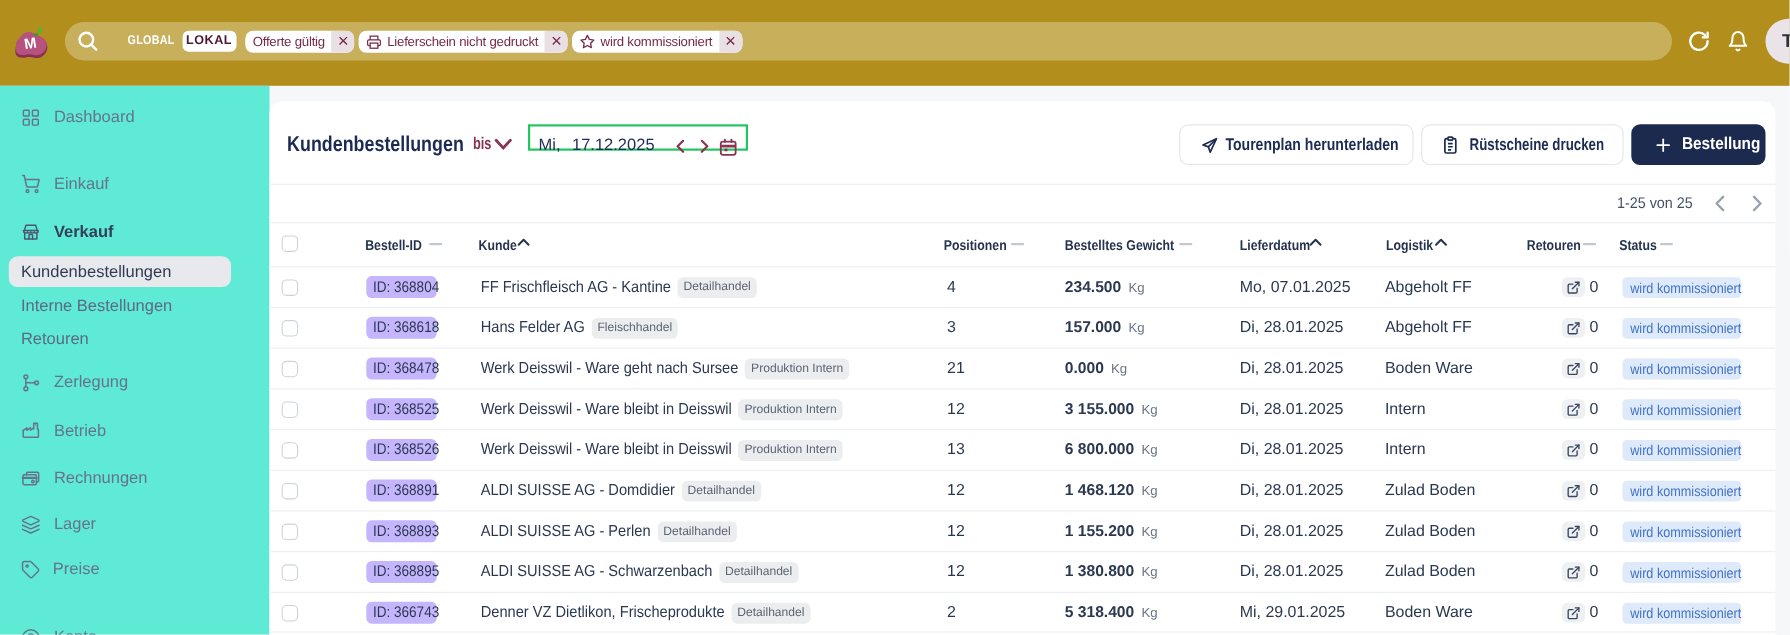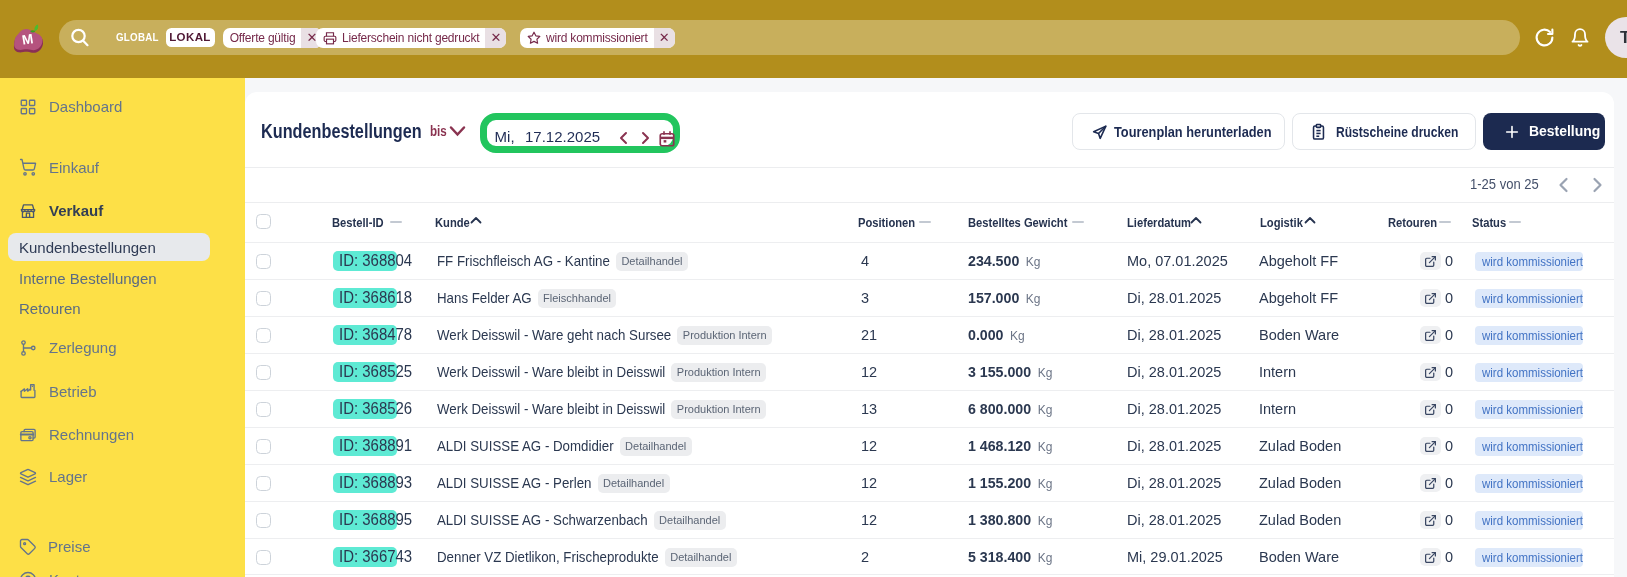--- a/index.html
+++ b/index.html
@@ -6,50 +6,50 @@
 html,body { width:1627px; height:577px; overflow:hidden; }
 body { font-family:"Liberation Sans", sans-serif; background:#F6F7F9; position:relative; }
 .abs { position:absolute; }
 #topbar { position:absolute; left:0; top:0; width:1627px; height:78px; background:#B28E1C; }
 #searchpill { position:absolute; left:59px; top:20px; width:1461px; height:35px; border-radius:17.5px; background:#C8AF5C; }
 #globaltxt { position:absolute; left:57px; top:0; height:35px; line-height:35px; color:#fff; font-weight:bold; font-size:11.5px; letter-spacing:.3px; transform:scaleX(0.85); transform-origin:0 50%; }
 #lokalpill { position:absolute; left:106.5px; top:8px; width:49px; height:19px; line-height:19px; text-align:center; background:#fff; border-radius:5.5px; color:#4F1834; font-weight:bold; font-size:11.5px; letter-spacing:.4px; }
 .chip { position:absolute; top:8px; height:19.5px; background:#fff; border-radius:7px; display:flex; align-items:center; font-size:12px; letter-spacing:-0.2px; color:#76294A; overflow:hidden; white-space:nowrap; }
 .chip .lbl { padding:0 6px 0 7px; display:flex; align-items:center; gap:5px; }
 .chip .x { width:21px; height:19.5px; background:#E9E0E4; display:flex; align-items:center; justify-content:center; color:#76294A; font-size:13px; }
-#sidebar { position:absolute; left:0; top:78px; width:245px; height:499px; background:#fde047; }
+#sidebar { position:absolute; left:0; top:78px; width:245px; height:499px; background:#5eead4; }
 .mi { position:absolute; left:19px; height:29px; display:flex; align-items:center; gap:12px; font-size:15px; color:#64748B; white-space:nowrap; }
 .mi .ic { width:18px; height:18px; fill:none; stroke:#64748B; stroke-width:1.8; stroke-linecap:round; stroke-linejoin:round; flex:none; }
 .mi.bold { color:#333F54; font-weight:bold; }
 .mi.bold .ic { stroke:#4A576C; }
 #activepill { position:absolute; left:8px; top:155px; width:202px; height:28px; background:#E7E9EC; border-radius:8px; }
 .sub { position:absolute; left:19px; height:29px; line-height:29px; font-size:15px; color:#5B6B82; white-space:nowrap; }
 .sub.active { color:#2F3B55; }
 #card { position:absolute; left:245px; top:92px; width:1369px; height:485px; background:#fff; border-radius:12px 12px 0 0; }
 #title { position:absolute; left:15.6px; top:25px; height:28px; line-height:28px; font-size:19.5px; font-weight:bold; color:#1D2B52; white-space:nowrap; transform:scaleX(0.833); transform-origin:0 50%; }
 #bis { position:absolute; left:185px; top:31px; height:16px; line-height:16px; font-size:15.5px; font-weight:bold; color:#8A3350; transform:scaleX(0.75); transform-origin:0 50%; }
-#datebox { position:absolute; left:235px; top:21px; width:200px; height:40px; border:7px solid #22c55e; border-radius:16px; font-size:15px; color:#1F2C55; line-height:34px; }
+#datebox { position:absolute; left:235px; top:21px; width:200px; height:24px; border:2px solid #22c55e; border-radius:0; font-size:15px; color:#1F2C55; line-height:34px; }
 .btn { position:absolute; top:21px; height:37px; border-radius:8px; white-space:nowrap; }
 .btn.outline { background:#fff; border:1px solid #E3E6EA; }
 .btn.solid { background:#1C2A50; }
 .btxt { position:absolute; top:0; height:35px; line-height:35px; font-size:15.5px; font-weight:bold; color:#1D2B52; transform-origin:0 50%; }
 .hline { position:absolute; left:0; width:1369px; height:1px; background:#ECEDEF; }
 #pag { position:absolute; left:1225px; top:75px; height:35px; line-height:35px; font-size:14px; color:#44506A; white-space:nowrap; transform:scaleX(0.93); transform-origin:0 50%; }
 #thead { position:absolute; left:0; top:110.5px; width:1369px; height:39px;text-align:center; }
 .th { position:absolute; top:0; height:39px; line-height:39px; font-size:13px; font-weight:bold; color:#26334F; white-space:nowrap; }
 .sqh { display:inline-block; transform:scaleX(0.86); transform-origin:0 50%; }
 .dash { position:absolute; top:18.7px; width:12px; height:1.8px; border-radius:1px; background:#C3C9D2; }
 .chupbox { position:absolute; top:13.5px; }
 .chupbox svg { display:block; }
 #tbody { position:absolute; left:0; top:149.5px; width:1369px; }
 .row { position:relative; width:1369px; height:37px; border-top:1px solid #EDEEF0; }
 .row:last-child { border-bottom:1px solid #EDEEF0; }
 .cell { position:absolute; top:0; height:37px; line-height:37px; font-size:14.5px; color:#2B3850; white-space:nowrap; }
 .cb { position:absolute; left:11px; top:11px; width:15px; height:15px; border:1.5px solid #CDD3DA; border-radius:4.5px; background:#fff; }
-.idpill { position:absolute; left:88px; top:8.75px; width:63.5px; height:19.5px; line-height:19.5px; background:#5eead4; border-radius:5px; font-size:17px; color:#2B3850; white-space:nowrap; }
+.idpill { position:absolute; left:88px; top:8.75px; width:63.5px; height:19.5px; line-height:19.5px; background:#c4b5fd; border-radius:5px; font-size:14px; color:#2B3850; white-space:nowrap; }
 .sq88 { display:inline-block; margin-left:5.5px; transform:scaleX(0.88); transform-origin:0 50%; }
 .kunde { left:191.5px; }
 .sqn { display:inline-block; transform:scaleX(0.917); transform-origin:0 50%; }
 .tag { position:absolute; top:9px; height:19.5px; line-height:19.5px; padding:0 5.5px; background:#ECEDEF; border-radius:5px; font-size:11px; color:#5B6575; white-space:nowrap; }
 .pos { left:616px; }
 .wt { left:723px; font-weight:bold; font-size:14.2px; }
 .wt .kg { font-weight:normal; font-size:12px; color:#6B7486; margin-left:6.5px; }
 .ldate { left:882px; }
 .logi { left:1014px; }
 .retbtn { position:absolute; left:1174.5px; top:9.5px; width:21px; height:18px; background:#EFF0F2; border-radius:5px; display:flex; align-items:center; justify-content:center; }
@@ -65,21 +65,21 @@
       <svg class="abs" style="left:9px;top:6px" width="24" height="24" viewBox="0 0 24 24" fill="none" stroke="#fff" stroke-width="2.2" stroke-linecap="round">
           <circle cx="10.5" cy="10" r="6.2"></circle>
           <line x1="15.2" y1="14.8" x2="19.5" y2="19.2"></line>
         </svg>
       <div id="globaltxt">GLOBAL</div>
       <div id="lokalpill">LOKAL</div>
       <div class="chip" style="left:163.7px;">
         <span class="lbl">Offerte gültig</span>
           <span class="x">✕</span>
       </div>
-      <div class="chip" style="left:257px;justify-content:center;">
+      <div class="chip" style="left:267px;justify-content:center;">
         <span class="lbl"><svg width="14" height="14" viewBox="0 0 24 24" fill="none" stroke="#76294A" stroke-width="2">
               <path d="M6 9V3h12v6"></path>
               <path d="M6 18H4a2 2 0 0 1-2-2v-5a2 2 0 0 1 2-2h16a2 2 0 0 1 2 2v5a2 2 0 0 1-2 2h-2"></path>
               <rect x="6" y="14" width="12" height="8"></rect>
             </svg>Lieferschein nicht gedruckt</span>
           <span class="x">✕</span>
       </div>
       <div class="chip" style="left:461px;">
         <span class="lbl"><svg width="14" height="14" viewBox="0 0 24 24" fill="none" stroke="#76294A" stroke-width="2" stroke-linejoin="round">
               <polygon points="12 2 15.09 8.26 22 9.27 17 14.14 18.18 21.02 12 17.77 5.82 21.02 7 14.14 2 9.27 8.91 8.26 12 2"></polygon>
@@ -166,21 +166,21 @@
         <span>Rechnungen</span>
       </div>
     <div class="mi" style="top:384.1px;">
         <svg class="ic" viewBox="0 0 24 24">
           <path d="m12.83 2.18a2 2 0 0 0-1.66 0L2.6 6.08a1 1 0 0 0 0 1.83l8.58 3.91a2 2 0 0 0 1.66 0l8.58-3.9a1 1 0 0 0 0-1.83Z"></path>
           <path d="m22 17.65-9.17 4.16a2 2 0 0 1-1.66 0L2 17.65"></path>
           <path d="m22 12.65-9.17 4.16a2 2 0 0 1-1.66 0L2 12.65"></path>
         </svg>
         <span>Lager</span>
       </div>
-    <div class="mi" style="top:454px;gap:11px;">
+    <div class="mi" style="top:425px;gap:11px;">
         <svg class="ic" viewBox="0 0 24 24">
           <path d="M12.6 2.6 21 11a2 2 0 0 1 0 2.8l-7.2 7.2a2 2 0 0 1-2.8 0L2.6 12.6A2 2 0 0 1 2 11.2V4a2 2 0 0 1 2-2h7.2c.5 0 1 .2 1.4.6Z"></path>
           <circle cx="7.5" cy="7.5" r="1.3"></circle>
         </svg>
         <span>Preise</span>
       </div>
     <div class="mi" style="top:487px;">
         <svg class="ic" viewBox="0 0 24 24">
           <circle cx="12" cy="12" r="10"></circle>
           <circle cx="12" cy="10" r="3"></circle>

